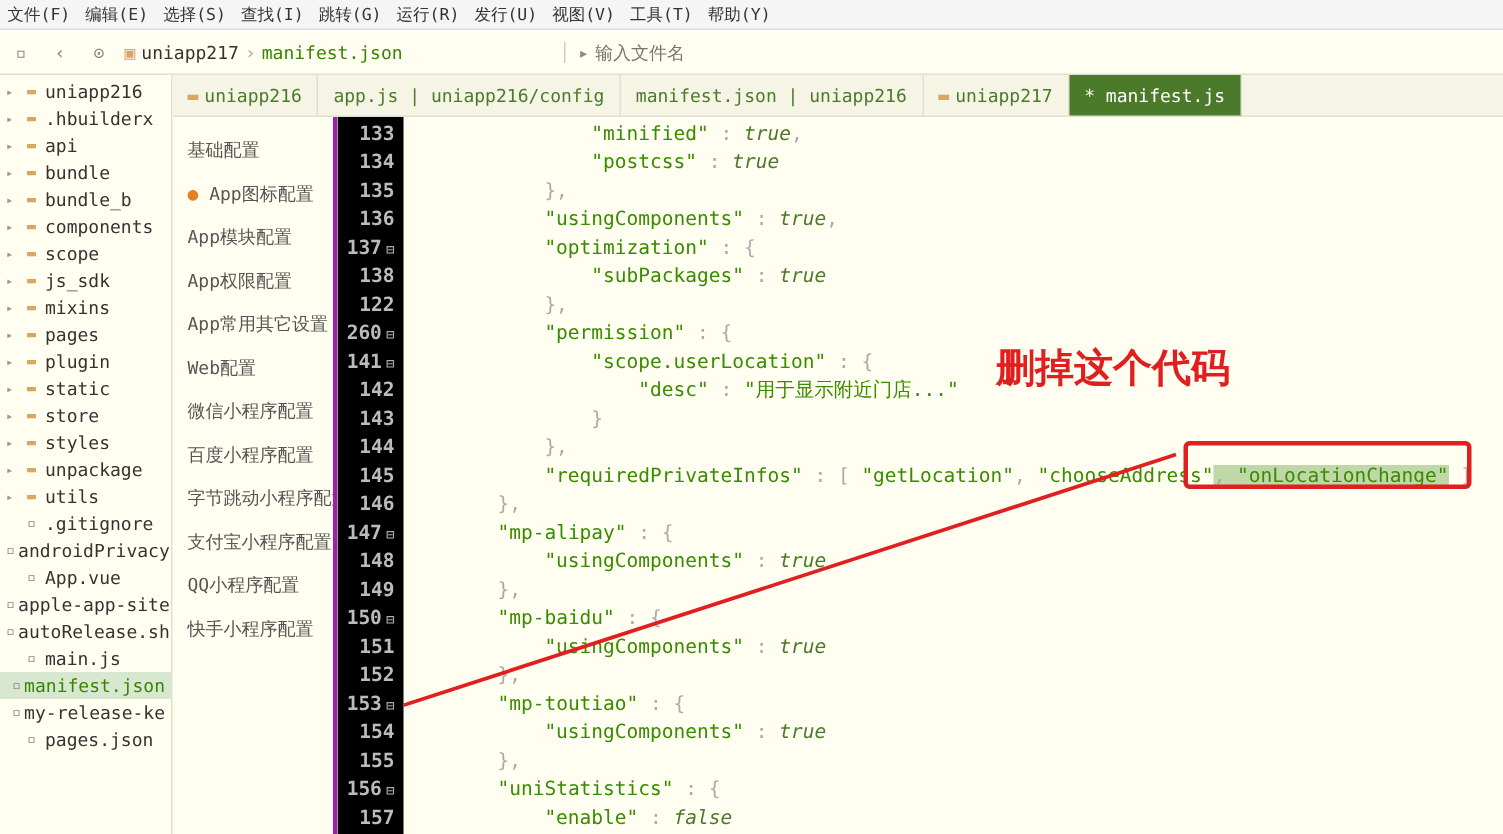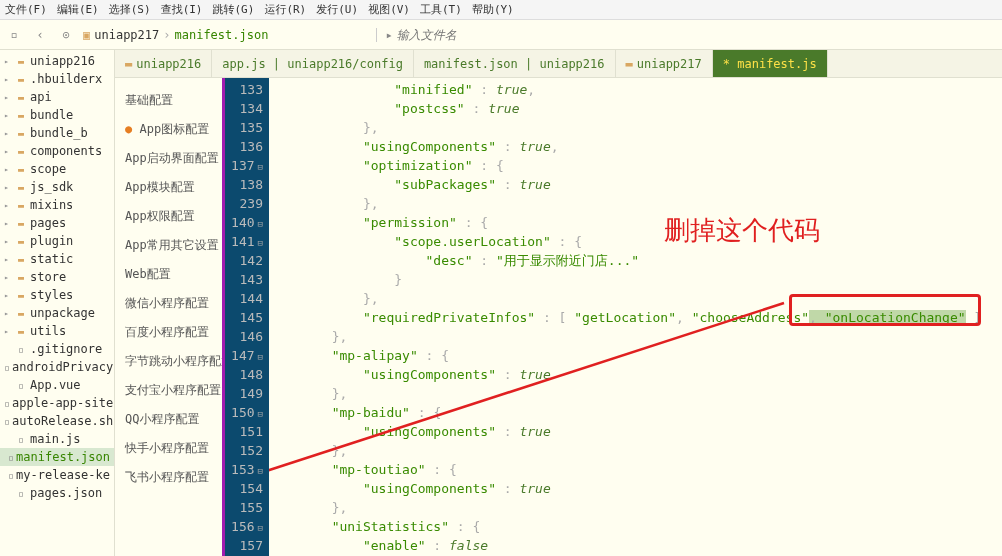--- a/index.html
+++ b/index.html
@@ -41,21 +41,21 @@
     .bc-text { color: #333; }
     .bc-text.active { color: #378500; }
     .bc-sep { color: #aaa; }
     .search-box {
       margin-left: 100px;
       display: flex; align-items: center; gap: 4px;
       color: #888;
       border-left: 1px solid #ccc;
       padding-left: 8px;
     }
-    .search-box input { border: none; background: transparent; outline: none; font-size: 12px; font-style: italic; }
+    .search-box input { border: none; background: transparent; outline: none; font-size: 12px; }
     .main-area { display: flex; height: calc(100% - 50px); }
     .file-tree {
       width: 115px;
       background: #fffef0;
       border-right: 1px solid #e0e0d0;
       overflow-y: auto;
       padding-top: 2px;
     }
     .tree-item {
       display: flex; align-items: center;
@@ -83,39 +83,40 @@
     }
     .tab {
       display: flex; align-items: center;
       padding: 0 10px;
       cursor: pointer;
       color: #4a7a2a;
       border-right: 1px solid #e0e0d0;
       gap: 4px;
     }
     .tab-folder { color: #d9a762; }
-    .tab.active { background: #4a7a2a; color: #fde047; justify-content: flex-end; }
+    .tab.active { background: #4a7a2a; color: #ffffff; justify-content: flex-end; }
     
     .editor-body { flex: 1; display: flex; overflow: hidden; position: relative; }
     .settings-panel {
       width: 110px;
       background: #fffef0;
       padding: 8px 0;
       font-size: 12px;
       color: #555;
       border-right: 3px solid #a21caf;
     }
     .settings-item { padding: 6px 10px; cursor: pointer; white-space: nowrap; overflow: hidden; }
     .settings-item .warn { color: #e67e22; }
     
     .code-area { flex: 1; display: flex; overflow: hidden; background: #fffef0; font-family: Consolas, monospace; font-size: 13px; }
     .gutter {
       width: 44px; text-align: right;
-      background: #0c4a6e; color: #bbb;
+      background: #000000; color: #bbb;
       padding-top: 2px;
+      font-weight: bold;
     }
     .gutter-line { height: 19px; line-height: 19px; padding-right: 6px; }
     .gutter-line.fold::after { content: "⊟"; margin-left: 3px; color: #aaa; font-size: 9px; }
     .code-lines { flex: 1; padding-top: 2px; position: relative; overflow: hidden; }
     .code-line { height: 19px; line-height: 19px; white-space: pre; }
     .tok-str { color: #398b00; }
     .tok-val { color: #4a7a2a; font-style: italic; }
     .tok-punc { color: #aaa; }
     .highlight { background: #c0d8a8; }
     
@@ -316,64 +317,62 @@
           <span>uniapp217</span>
         </div>
         <div class="tab active">
           <span>* manifest.js</span>
         </div>
       </div>
     <div class="editor-body">
       <div class="settings-panel" id="settings-panel">
           <div class="settings-item"><span>基础配置</span></div>
           <div class="settings-item"><span class="warn">● </span><span>App图标配置</span></div>
-          <div class="settings-item"><span>App启动界面配置</span></div>
           <div class="settings-item"><span>App模块配置</span></div>
           <div class="settings-item"><span>App权限配置</span></div>
           <div class="settings-item"><span>App常用其它设置</span></div>
           <div class="settings-item"><span>Web配置</span></div>
           <div class="settings-item"><span>微信小程序配置</span></div>
           <div class="settings-item"><span>百度小程序配置</span></div>
           <div class="settings-item"><span>字节跳动小程序配置</span></div>
           <div class="settings-item"><span>支付宝小程序配置</span></div>
           <div class="settings-item"><span>QQ小程序配置</span></div>
           <div class="settings-item"><span>快手小程序配置</span></div>
-          <div class="settings-item"><span>飞书小程序配置</span></div>
         </div>
       <div class="code-area">
         <div class="gutter" id="gutter">
             <div class="gutter-line">133</div>
             <div class="gutter-line">134</div>
             <div class="gutter-line">135</div>
             <div class="gutter-line">136</div>
             <div class="gutter-line fold">137</div>
             <div class="gutter-line">138</div>
-            <div class="gutter-line">239</div>
-            <div class="gutter-line fold">140</div>
+            <div class="gutter-line">122</div>
+            <div class="gutter-line fold">260</div>
             <div class="gutter-line fold">141</div>
             <div class="gutter-line">142</div>
             <div class="gutter-line">143</div>
             <div class="gutter-line">144</div>
             <div class="gutter-line">145</div>
             <div class="gutter-line">146</div>
             <div class="gutter-line fold">147</div>
             <div class="gutter-line">148</div>
             <div class="gutter-line">149</div>
             <div class="gutter-line fold">150</div>
             <div class="gutter-line">151</div>
             <div class="gutter-line">152</div>
             <div class="gutter-line fold">153</div>
             <div class="gutter-line">154</div>
             <div class="gutter-line">155</div>
             <div class="gutter-line fold">156</div>
             <div class="gutter-line">157</div>
             <div class="gutter-line">158</div>
           </div>
         <div class="code-lines" id="code-lines">
-          <div class="annotation-text" style="left:395px; top:135px;">删掉这个代码</div>
+          <div class="annotation-text" style="left:395px; top:150px;font-weight:bold;">删掉这个代码</div>
           <div class="annotation-box" style="left:520px; top:216px; width:192px; height:32px;"></div>
           <svg class="annotation-arrow" style="left:-140px; top:220px;" width="660" height="220">
             <defs>
                 <marker id="ah" markerWidth="10" markerHeight="8" refX="9" refY="4" orient="auto">
                   <polygon points="0 0, 10 4, 0 8" fill="#e02020"></polygon>
                 </marker>
               </defs>
             <line x1="655" y1="5" x2="8" y2="215" stroke="#e02020" stroke-width="2.5" marker-end="url(#ah)"></line>
           </svg>
         <div class="code-line">                <span class="tok-str">"minified"</span><span class="tok-punc"> : </span><span class="tok-val">true</span><span class="tok-punc">,</span></div>

